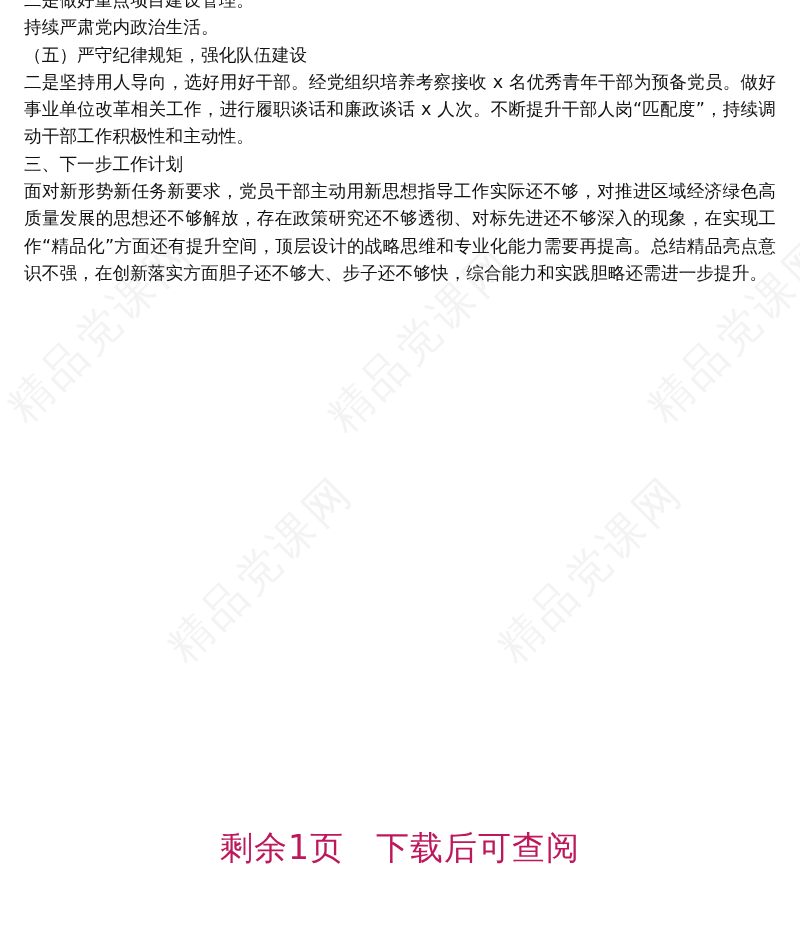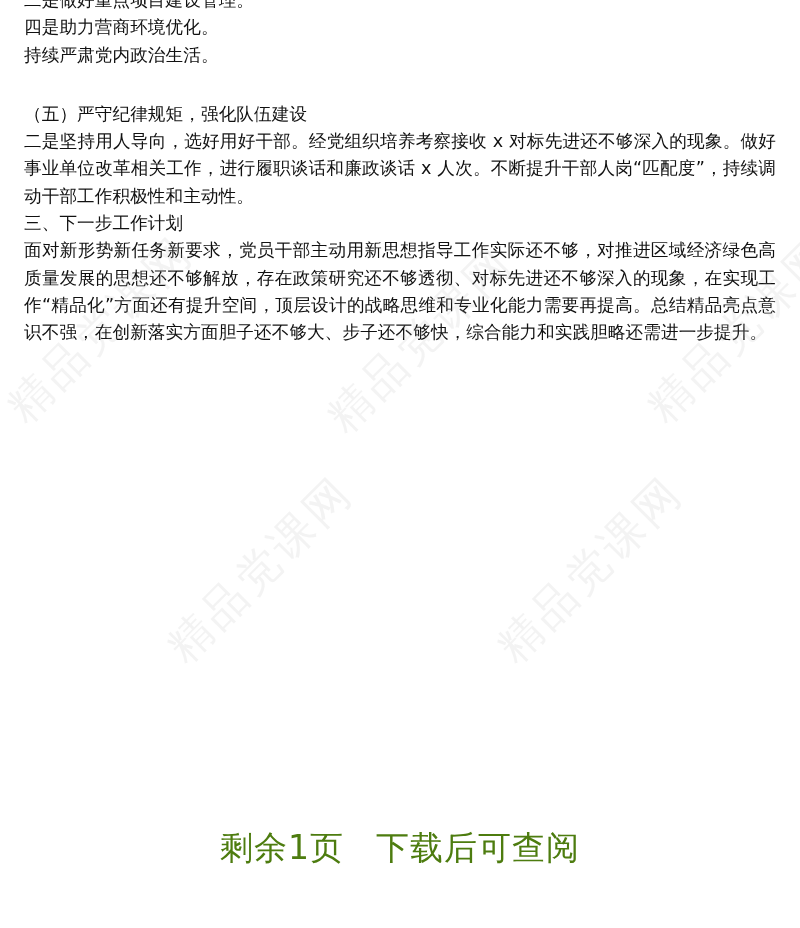--- a/index.html
+++ b/index.html
@@ -13,52 +13,51 @@
     font-size: 17.6px;
     line-height: 27.3px;
     color: #111111;
     letter-spacing: 0.1px;
   }
   .content p {
     margin: 0;
     text-align: justify;
     text-align-last: left;
   }
-  .content p.sub { padding-left: 0; margin-top: 32px; }
+  .content p.sub { padding-left: 0; }
   .watermark {
     position: absolute;
     font-family: "DejaVu Sans", sans-serif;
     font-size: 44px;
     color: rgba(180,180,180,0.16);
     transform: rotate(-45deg);
     white-space: nowrap;
     pointer-events: none;
     letter-spacing: 4px;
   }
   .footer-note {
     position: absolute;
     left: 0; width: 800px; top: 826px;
     text-align: center;
     font-family: "DejaVu Sans", "Liberation Sans", sans-serif;
     font-size: 33px;
-    color: #4d7c0f;
+    color: #be185d;
     letter-spacing: 1px;
   }
   .footer-note .gap { display: inline-block; width: 32px; }
 </style>
 </head>
 <body>
 
 <div class="page">
   <div class="content">
     <p>二是做好重点项目建设管理。</p>
-    <p>四是助力营商环境优化。</p>
     <p>持续严肃党内政治生活。</p>
     <p class="sub">（五）严守纪律规矩，强化队伍建设</p>
-    <p>二是坚持用人导向，选好用好干部。经党组织培养考察接收 x 对标先进还不够深入的现象。做好事业单位改革相关工作，进行履职谈话和廉政谈话 x 人次。不断提升干部人岗“匹配度”，持续调动干部工作积极性和主动性。</p>
+    <p>二是坚持用人导向，选好用好干部。经党组织培养考察接收 x 名优秀青年干部为预备党员。做好事业单位改革相关工作，进行履职谈话和廉政谈话 x 人次。不断提升干部人岗“匹配度”，持续调动干部工作积极性和主动性。</p>
     <p>三、下一步工作计划</p>
     <p>面对新形势新任务新要求，党员干部主动用新思想指导工作实际还不够，对推进区域经济绿色高质量发展的思想还不够解放，存在政策研究还不够透彻、对标先进还不够深入的现象，在实现工作“精品化”方面还有提升空间，顶层设计的战略思维和专业化能力需要再提高。总结精品亮点意识不强，在创新落实方面胆子还不够大、步子还不够快，综合能力和实践胆略还需进一步提升。</p>
   </div>
 </div>
 
 <div class="watermark" style="left:300px; top:310px;">精品党课网</div>
 <div class="watermark" style="left:470px; top:540px;">精品党课网</div>
 <div class="watermark" style="left:140px; top:540px;">精品党课网</div>
 <div class="watermark" style="left:620px; top:300px;">精品党课网</div>
 <div class="watermark" style="left:-20px; top:300px;">精品党课网</div>

